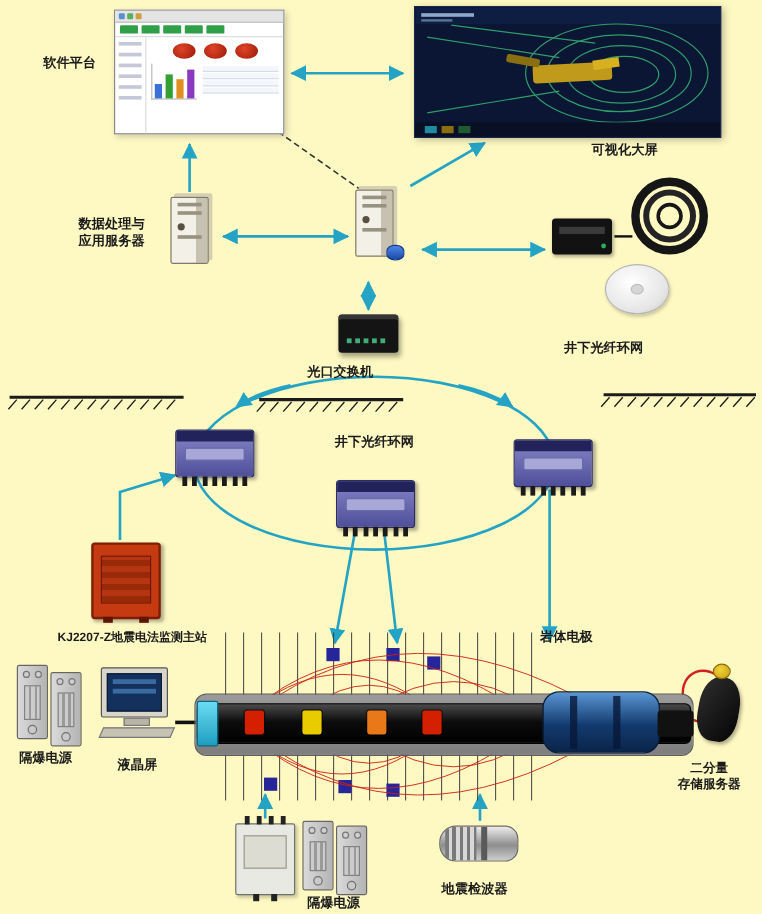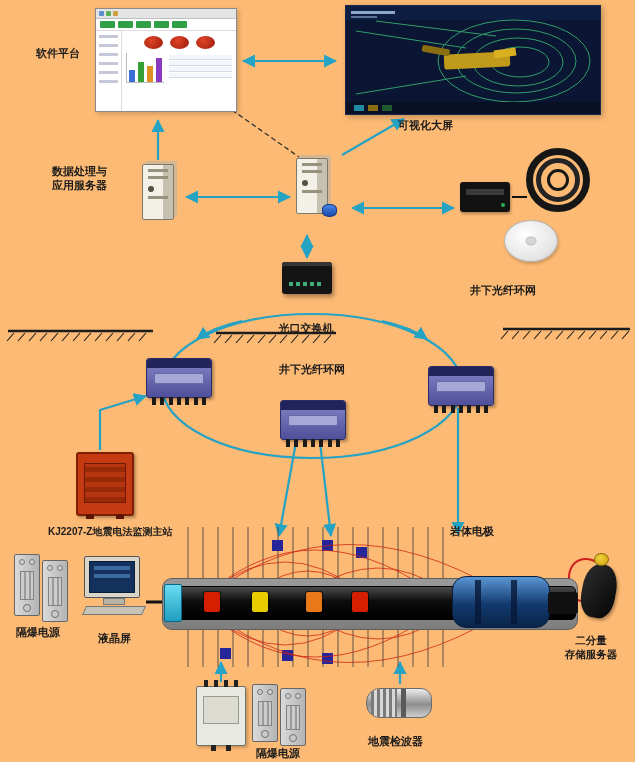--- a/index.html
+++ b/index.html
@@ -1,18 +1,18 @@
 <!DOCTYPE html>
 <html><head>
 <meta charset="utf-8">
 <style>
   *{margin:0;padding:0;box-sizing:border-box}
   html,body{background:#ffffff}
   body{font-family:"Liberation Sans","DejaVu Sans",sans-serif}
-  .canvas{position:relative;width:635px;height:762px;background:#fdba74;overflow:hidden}
+  .canvas{position:relative;width:635px;height:762px;background:#fef9c3;overflow:hidden}
   .overlay{position:absolute;left:0;top:0;z-index:1;pointer-events:none}
   .device{position:absolute;z-index:2}
   .label{position:absolute;z-index:5;font-size:11px;font-weight:600;color:#1b1b1b;white-space:pre-line;line-height:1.3}
   .nowrap{white-space:nowrap}
 
   
   .platform{background:#fff;border:1px solid #8a8a8a;box-shadow:2px 2px 5px rgba(0,0,0,.18)}
   .p-head{height:10px;background:#e4e4e4;border-bottom:1px solid #c0c0c0;display:flex;align-items:center;gap:2px;padding:0 3px}
   .pd{width:5px;height:5px;border-radius:1px;display:block}
   .p-tabs{height:12px;display:flex;gap:3px;padding:2px 4px;border-bottom:1px solid #ddd}
@@ -392,25 +392,25 @@
       <i class="t2"></i>
       <div class="mid"></div>
       <i class="dot"></i>
   </div>
   <div class="device geo" style="left:366px;top:688px">
     <div class="ridges"></div>
       <div class="band"></div>
   </div>
 
   <div class="label nowrap" style="left:36px;top:46px">软件平台</div>
-  <div class="label" style="left:398px;top:118px;width:150px;text-align:left">可视化大屏</div>
-  <div class="label" style="left:52px;top:164px;width:82px;text-align:left">数据处理与
+  <div class="label" style="left:398px;top:118px;width:150px;text-align:right">可视化大屏</div>
+  <div class="label" style="left:52px;top:180px;width:82px;text-align:center">数据处理与
 应用服务器</div>
   <div class="label nowrap" style="left:470px;top:283px">井下光纤环网</div>
-  <div class="label" style="left:256px;top:321px;width:100px;text-align:center">光口交换机</div>
+  <div class="label" style="left:256px;top:303px;width:100px;text-align:left">光口交换机</div>
   <div class="label" style="left:250px;top:362px;width:124px;text-align:center">井下光纤环网</div>
   <div class="label nowrap" style="left:48px;top:525px;font-size:10px">KJ2207-Z地震电法监测主站</div>
   <div class="label nowrap" style="left:16px;top:625px">隔爆电源</div>
   <div class="label nowrap" style="left:98px;top:631px">液晶屏</div>
   <div class="label nowrap" style="left:450px;top:524px">岩体电极</div>
   <div class="label" style="left:548px;top:634px;width:86px;text-align:center;font-size:10.5px">二分量
 存储服务器</div>
   <div class="label nowrap" style="left:256px;top:746px">隔爆电源</div>
   <div class="label nowrap" style="left:368px;top:734px">地震检波器</div>
 

